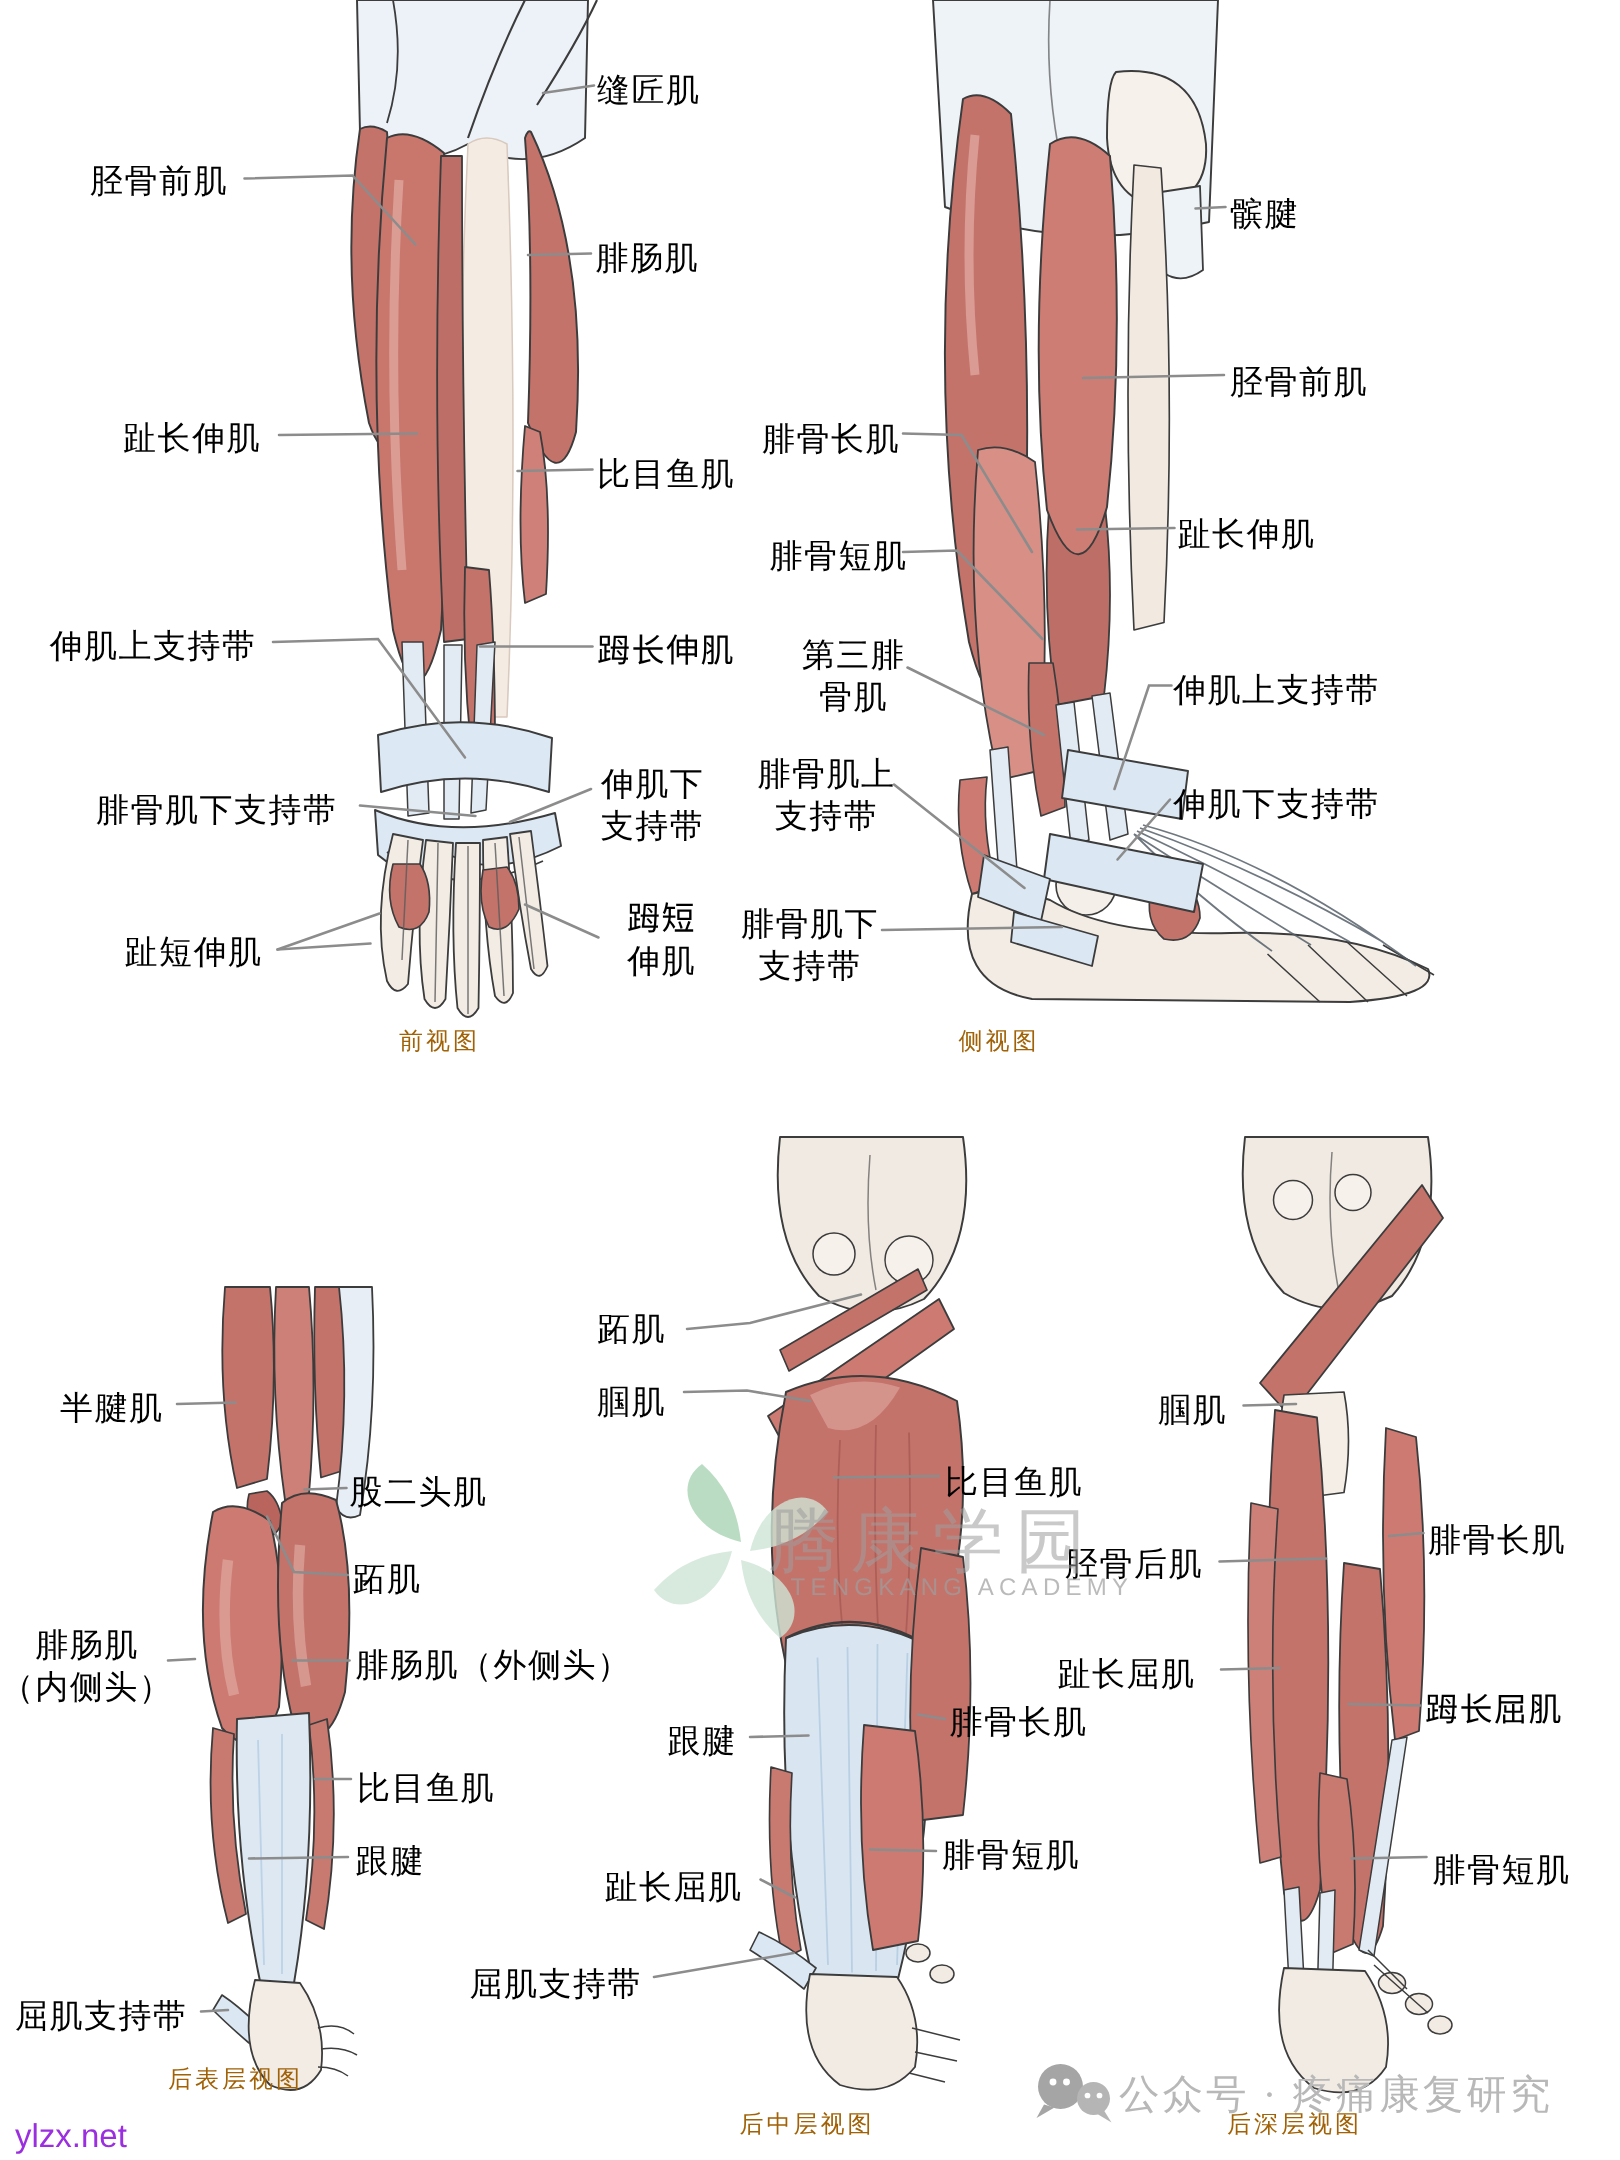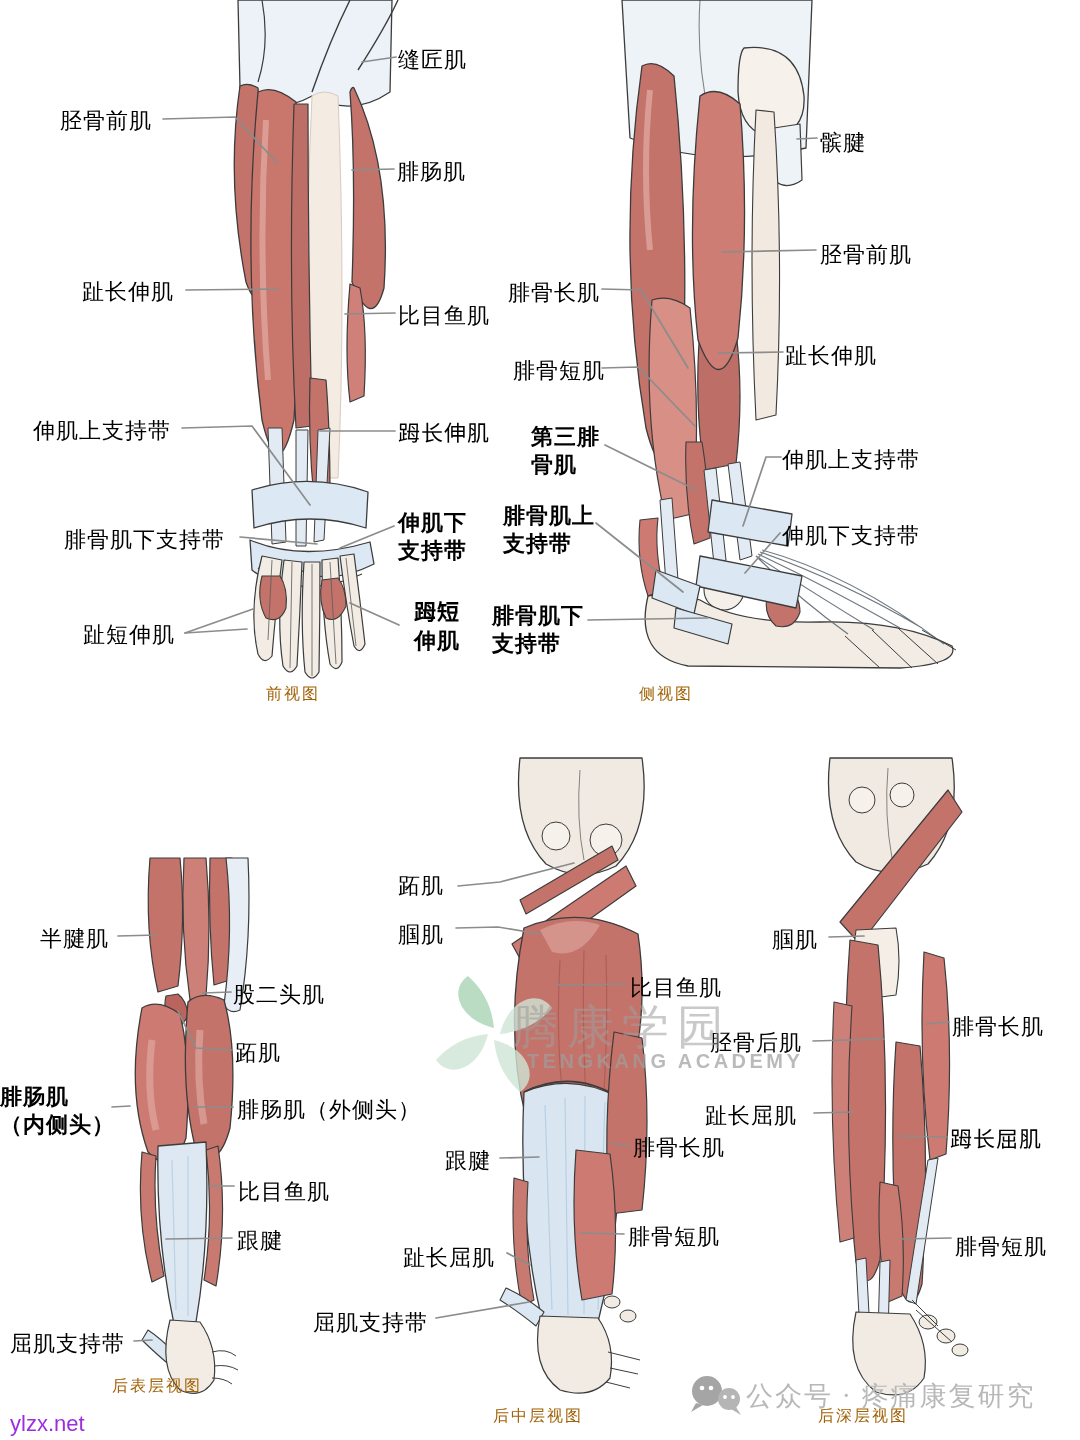--- a/index.html
+++ b/index.html
@@ -1,25 +1,25 @@
 <!DOCTYPE html>
 <html style="--muscle-red: #c4736b; --tendon-blue: #dbe7f2; --bone-cream: #f1ebe3; --watermark-green: #a9d4b4; --watermark-gray: #9e9e9e; --footer-gray: #b8b8b8; --link-purple: #9b2fe0;"><head>
 <meta charset="utf-8">
 <style>
   html,body{margin:0;padding:0;background:#fff;}
   body{width:1080px;height:1440px;position:relative;overflow:hidden;
        font-family:"Liberation Sans","DejaVu Sans",sans-serif;}
   .art{position:absolute;left:0;top:0;width:1080px;height:1440px;}
   .lbl{position:absolute;font-size:22px;color:#000000;line-height:1.28;
        letter-spacing:1px;white-space:pre-line;}
-  .lbl.c{text-align:left;font-weight:bold;}
+  .lbl.c{text-align:center;}
   .cap{position:absolute;font-size:16px;color:#a16207;letter-spacing:2px;white-space:nowrap;}
   .wm-cn{position:absolute;left:512px;top:996px;font-size:47px;font-weight:400;
        letter-spacing:8px;color:var(--watermark-gray,#9e9e9e);opacity:.55;white-space:nowrap;}
-  .wm-en{position:absolute;left:527px;top:1050px;font-size:20px;font-weight:700;
+  .wm-en{position:absolute;left:527px;top:1050px;font-size:16px;font-weight:400;
        letter-spacing:3.5px;color:var(--watermark-gray,#9e9e9e);opacity:.7;white-space:nowrap;}
   .wm-site{position:absolute;left:10px;top:1411px;font-size:22px;
        color:var(--link-purple,#9b2fe0);}
   .wm-footer{position:absolute;left:746px;top:1378px;font-size:27px;letter-spacing:2px;
        color:var(--footer-gray,#b8b8b8);white-space:nowrap;font-family:Liberation Serif, serif;}
 </style>
 </head>
 <body>
 
 <svg class="art" viewBox="0 0 1080 1440">

